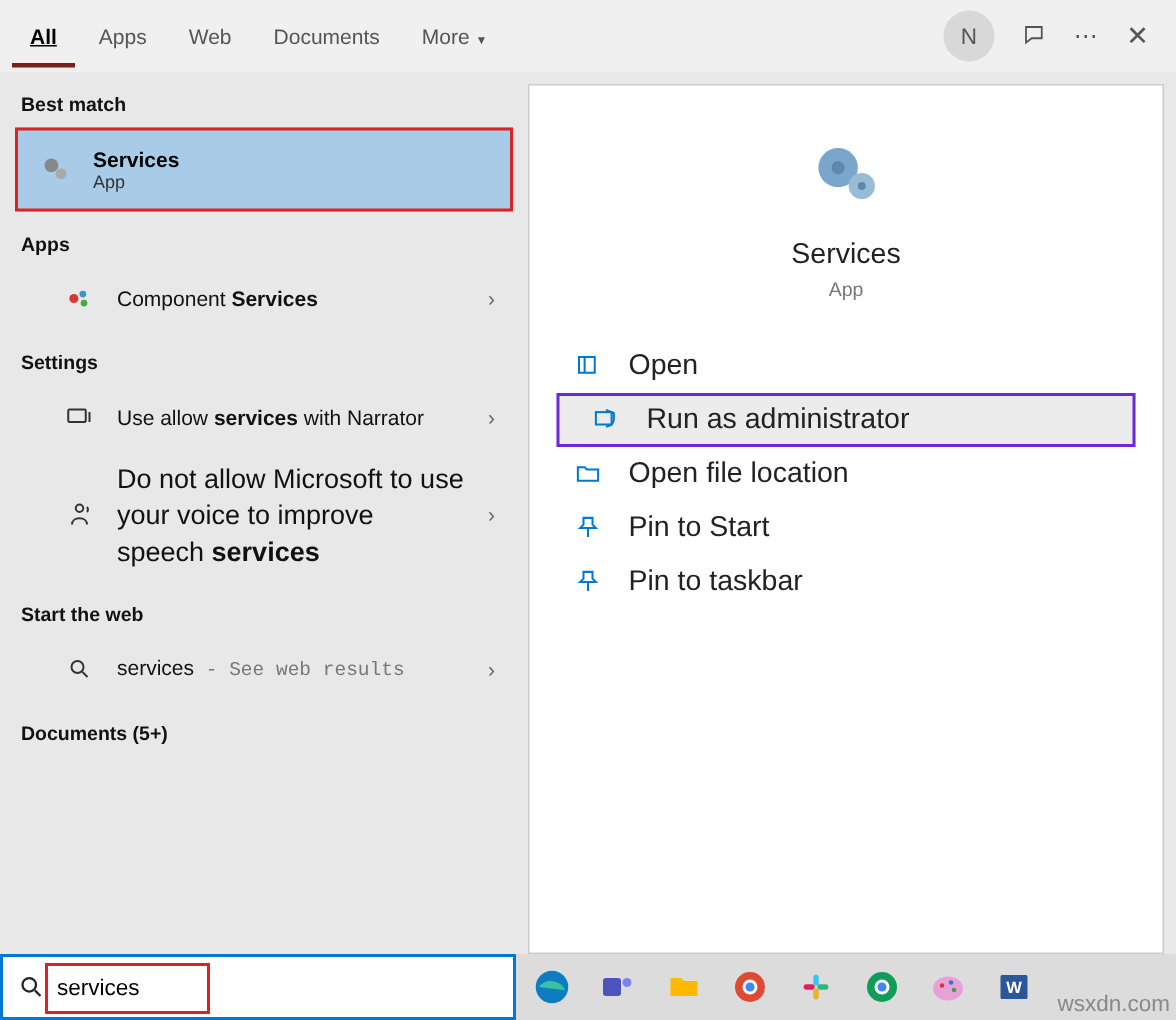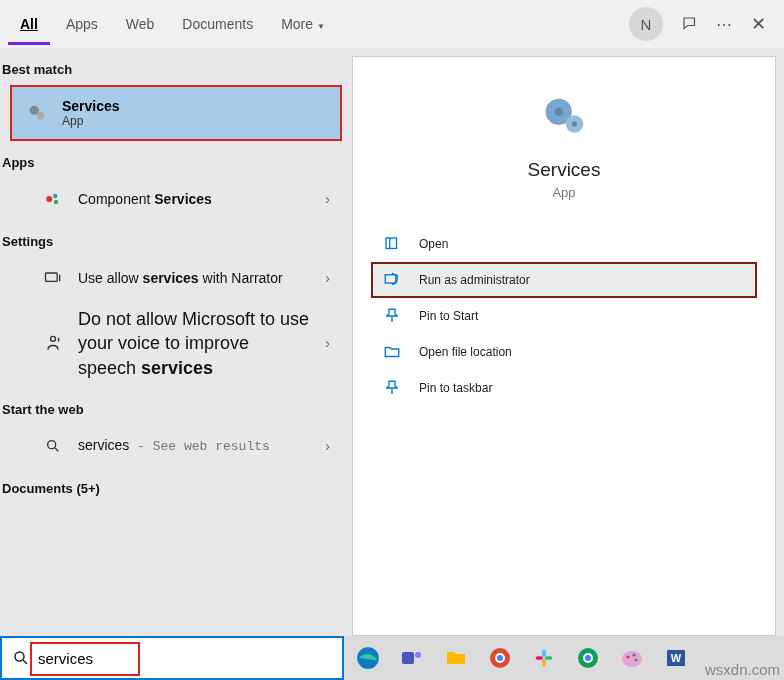--- a/index.html
+++ b/index.html
@@ -2,30 +2,30 @@
 <html><head>
 <meta charset="utf-8">
 <style>
 * { margin:0; padding:0; box-sizing:border-box; font-family:"Segoe UI",sans-serif; }
 body { width:784px; height:680px; background:#e8e8e8; position:relative; overflow:hidden; }
 
 
 .topbar { height:48px; background:#f0f0f0; display:flex; align-items:center; padding:0 8px; }
 .tabs { display:flex; gap:4px; }
 .tab { padding:12px 12px 10px; font-size:14px; color:#555; cursor:pointer; border-bottom:3px solid transparent; }
-.tab.active { color:#000; border-bottom:3px solid #6d28d9; font-weight:600;text-decoration:underline; }
+.tab.active { color:#000; border-bottom:3px solid #7f1d1d; font-weight:600;text-decoration:underline; }
 .tab .caret { font-size:8px; margin-left:4px; }
 .spacer { flex:1; }
 .avatar { width:34px; height:34px; border-radius:50%; background:#d8d8d8; display:flex; align-items:center; justify-content:center; font-size:15px; color:#555; margin-right:10px; }
 .tiny-icon { width:34px; display:flex; align-items:center; justify-content:center; color:#555; font-size:16px; cursor:pointer; }
 .close-x { font-size:18px; padding:0 10px; color:#555; cursor:pointer; }
 
 
 .left { position:absolute; left:0; top:48px; width:344px; bottom:44px; background:#e8e8e8; overflow:hidden; }
-.section-label { font-size:13px; font-weight:600; padding:14px 2px 8px; color:#111; }
+.section-label { font-size:13px; font-weight:600; padding:14px 14px 8px; color:#111; }
 .best { height:56px; background:#a8cbe8; display:flex; align-items:center; padding:0 14px; gap:14px; border:2px solid #d22; margin:0 2px 0 10px; }
 .best-wrap { padding-left:0; }
 .gear { width:22px; height:22px; }
 .best .title { font-size:14px; font-weight:600; }
 .best .sub { font-size:12px; color:#333; }
 .row { height:42px; display:flex; align-items:center; padding:0 14px; gap:14px; color:#111; cursor:pointer;margin-left:28px; }
 .row .label { font-size:14px; flex:1; }
 .row .chev { color:#666; font-size:14px; }
 .row-icon { width:22px; height:22px; display:flex; align-items:center; justify-content:center; font-size:15px; color:#444; }
 .bold { font-weight:600; }
@@ -33,22 +33,22 @@
 .multiline { height:auto; min-height:54px; }
 .muted { color:#777; font-size:13px;font-family:Liberation Mono, monospace; }
 
 
 .right { position:absolute; left:352px; top:56px; right:8px; bottom:44px; background:#fff; border:1px solid #ccc; }
 .preview-head { text-align:center; padding:32px 0 16px; }
 .gear-big { width:56px; height:56px; margin:0 auto 14px; }
 .preview-head .ptitle { font-size:19px; color:#222; margin-bottom:4px; }
 .preview-head .psub { font-size:13px; color:#777; }
 .actions { padding:10px 0; }
-.action { height:36px; display:flex; align-items:center; padding:0 30px; gap:18px; font-size:12px; color:#222; cursor:pointer; }
-.action.hl { border:2px solid #7f1d1d; background:#ececec; margin:0 18px; padding:0 10px; }
+.action { height:36px; display:flex; align-items:center; padding:0 30px; gap:18px; font-size:19px; color:#222; cursor:pointer; }
+.action.hl { border:2px solid #6d28d9; background:#ececec; margin:0 18px; padding:0 22px; }
 .action-icon { width:18px; height:18px; color:#0078d4; }
 svg { display:block; }
 
 
 .searchbar { position:absolute; left:0; bottom:0; width:344px; height:44px; background:#fff; border:2px solid #0078d4; display:flex; align-items:center; padding:0 10px; gap:8px; }
 .searchbar .mag { width:18px; height:18px; color:#222; }
 .searchbar input { border:none; outline:none; font-size:15px; flex:1; background:transparent; }
 .search-hl { position:absolute; border:2px solid #d22; left:30px; bottom:4px; width:110px; height:34px; pointer-events:none; }
 
 
@@ -169,30 +169,30 @@
     </div>
     <div class="action hl">
       <svg class="action-icon" viewBox="0 0 24 24" fill="none" stroke="currentColor" stroke-width="1.8">
           <rect x="3" y="5" width="14" height="11"></rect>
           <path d="M12 3l7 3v5c0 4-3 6-7 7"></path>
         </svg>
       <span>Run as administrator</span>
     </div>
     <div class="action">
       <svg class="action-icon" viewBox="0 0 24 24" fill="none" stroke="currentColor" stroke-width="1.8">
+          <path d="M3 6h6l2 2h10v10H3z"></path>
+        </svg>
+      <span>Open file location</span>
+    </div>
+    <div class="action">
+      <svg class="action-icon" viewBox="0 0 24 24" fill="none" stroke="currentColor" stroke-width="1.8">
           <path d="M8 3h8v6l3 3H5l3-3z"></path>
           <path d="M12 12v8"></path>
         </svg>
       <span>Pin to Start</span>
-    </div>
-    <div class="action">
-      <svg class="action-icon" viewBox="0 0 24 24" fill="none" stroke="currentColor" stroke-width="1.8">
-          <path d="M3 6h6l2 2h10v10H3z"></path>
-        </svg>
-      <span>Open file location</span>
     </div>
     <div class="action">
       <svg class="action-icon" viewBox="0 0 24 24" fill="none" stroke="currentColor" stroke-width="1.8">
           <path d="M8 3h8v6l3 3H5l3-3z"></path>
           <path d="M12 12v8"></path>
         </svg>
       <span>Pin to taskbar</span>
     </div>
   </div>
 </div>

